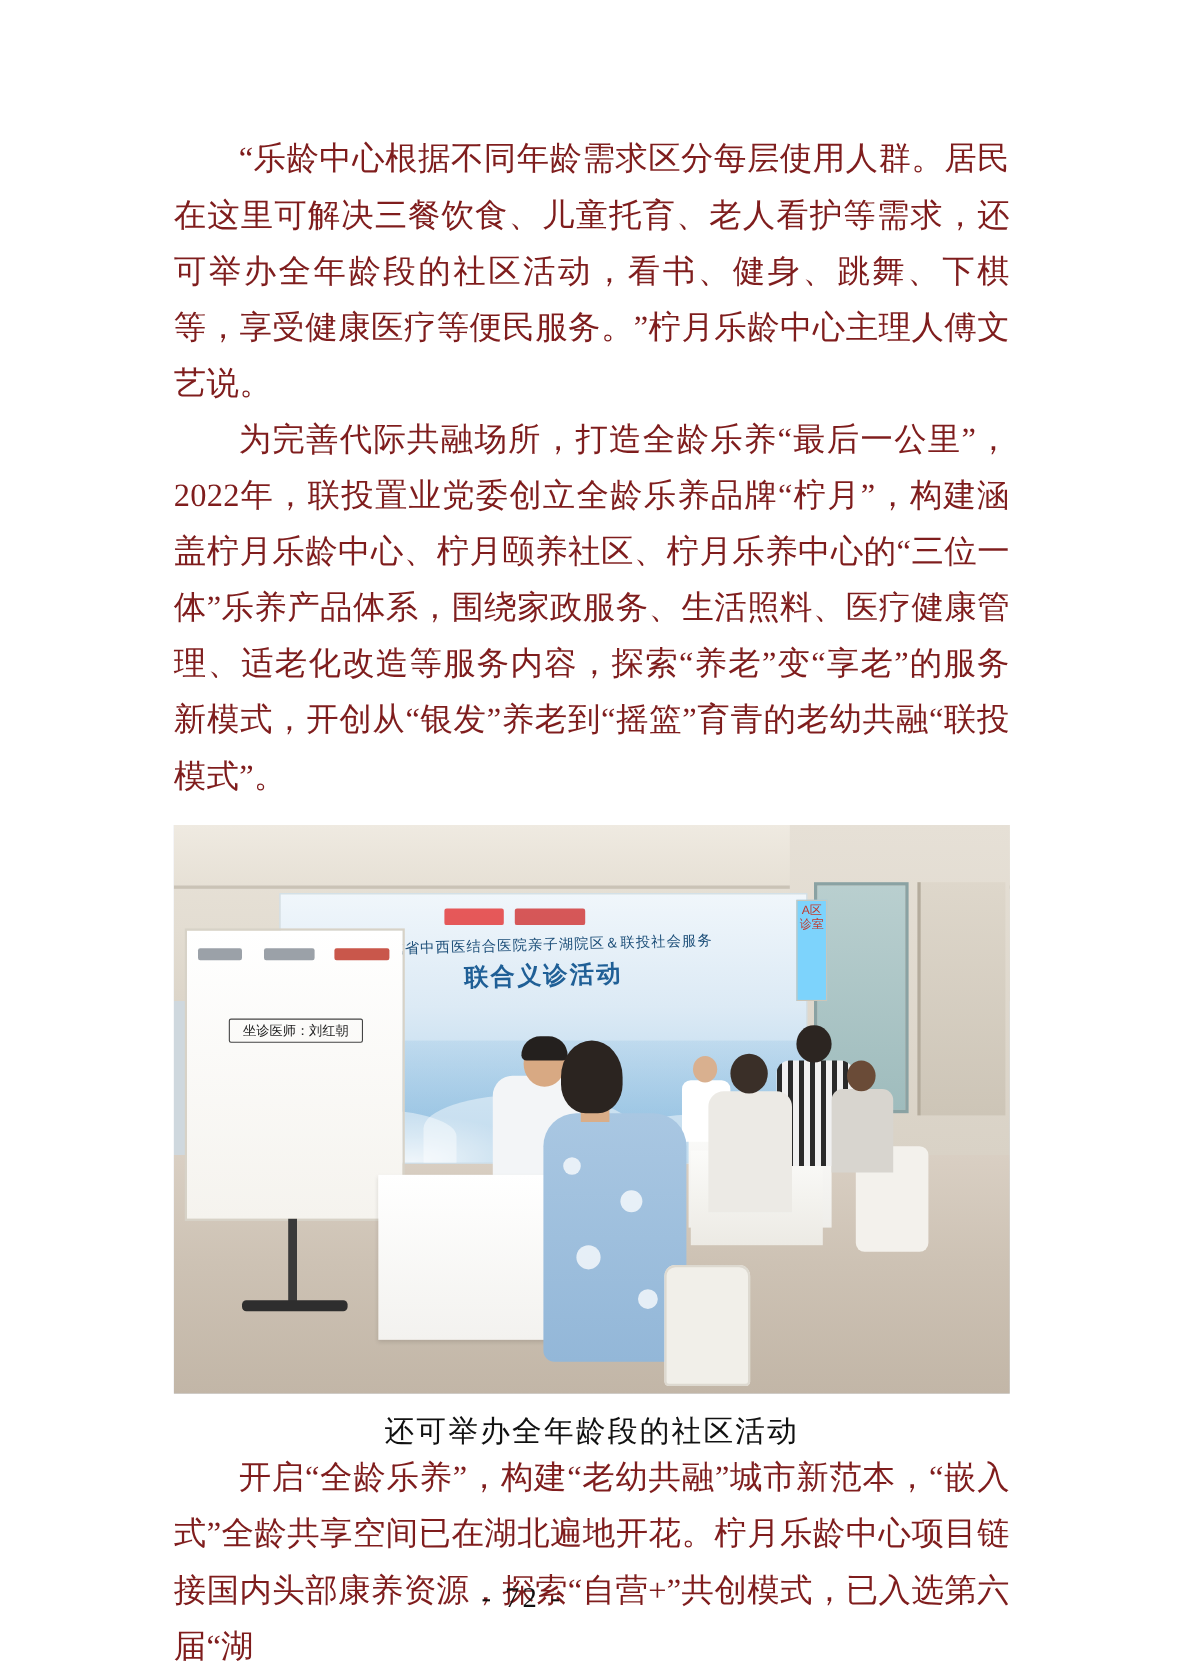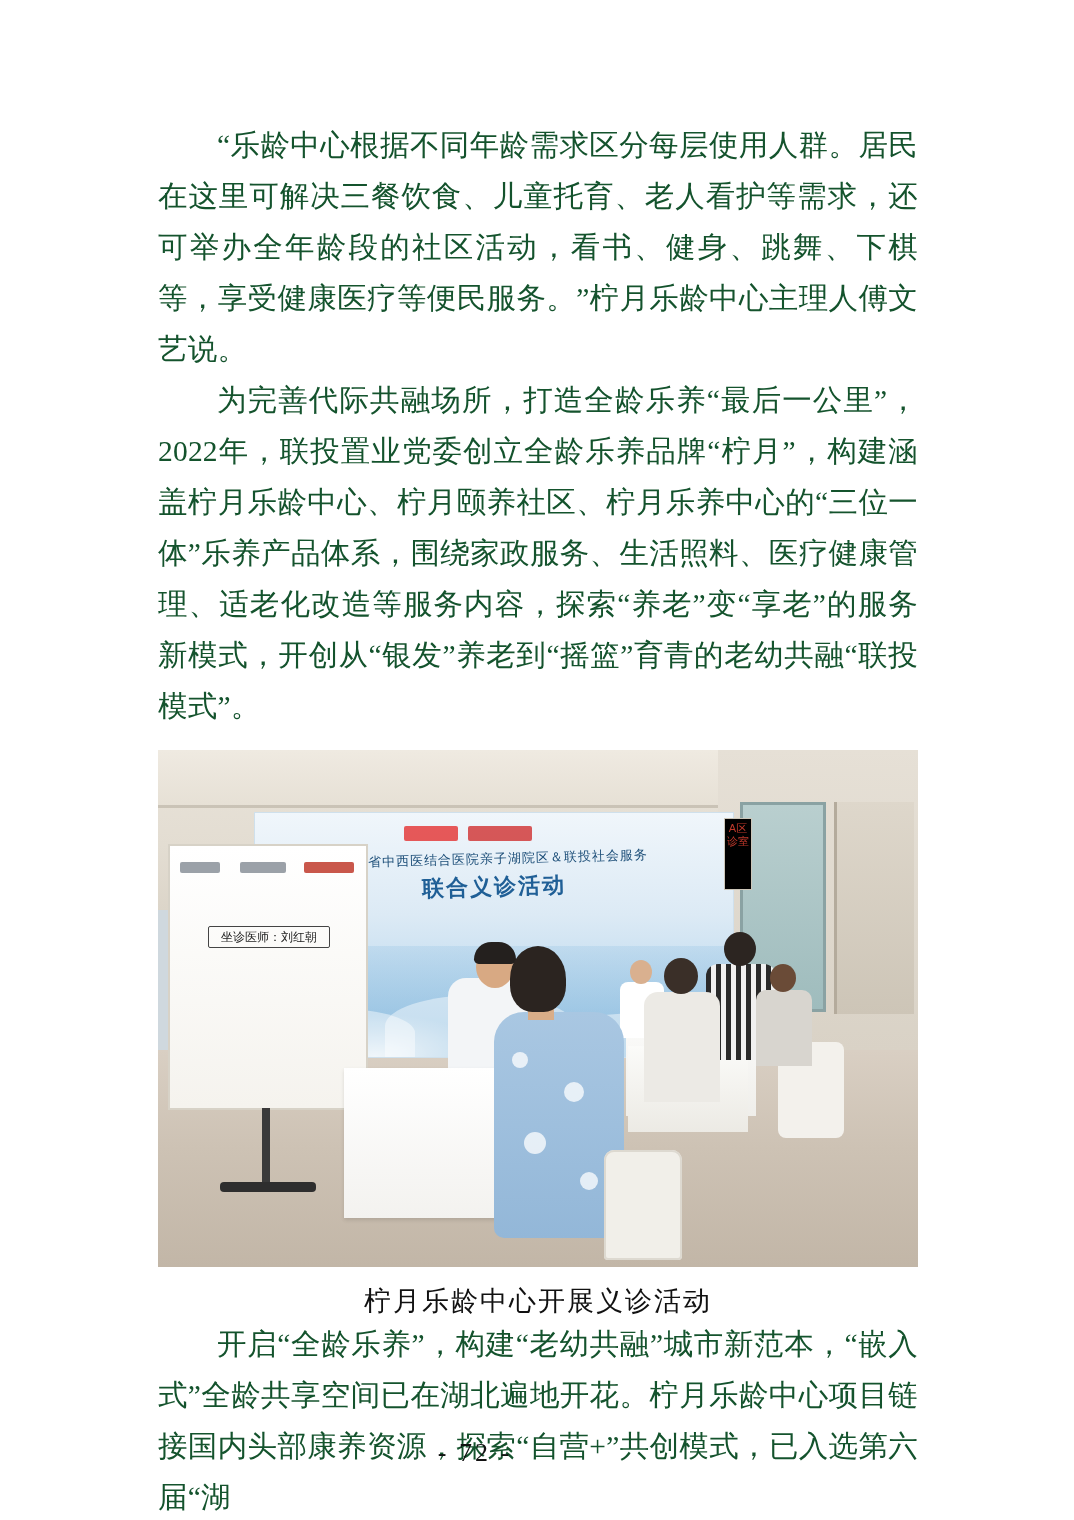--- a/index.html
+++ b/index.html
@@ -24,21 +24,21 @@
   .content {
     position: absolute;
     left: 158px;
     top: 120px;
     width: 760px;
   }
   p.para {
     margin: 0 0 0 0;
     font-size: 29.5px;
     line-height: 51px;
-    color: #14532d;
+    color: #7f1d1d;
     text-align: justify;
     text-justify: inter-ideograph;
     text-indent: 2em;
     letter-spacing: 0.2px;
     font-family: "Liberation Serif", "DejaVu Serif", serif;
   }
   p.para + p.para {
     margin-top: 0px;
   }
 
@@ -209,22 +209,22 @@
   .person-a-head { position: absolute; left: 506px; top: 208px; width: 34px; height: 36px; background:#3a2f28; border-radius:50%; }
   .person-a-body { position: absolute; left: 486px; top: 242px; width: 76px; height: 110px; background:#eceae5; border-radius:14px 14px 0 0; }
   .person-b-head { position: absolute; left: 566px; top: 182px; width: 32px; height: 34px; background:#2c2521; border-radius:50%; }
   .person-b-body { position: absolute; left: 548px; top: 214px; width: 70px; height: 96px; background: repeating-linear-gradient(90deg,#2a2a2a 0 5px,#f0f0f0 5px 10px); border-radius:12px 12px 0 0; }
   .person-c-head { position: absolute; left: 612px; top: 214px; width: 26px; height: 28px; background:#6a4b37; border-radius:50%; }
   .person-c-body { position: absolute; left: 598px; top: 240px; width: 56px; height: 76px; background:#d8d5cf; border-radius:10px 10px 0 0; }
   .nurse-head { position: absolute; left: 472px; top: 210px; width: 22px; height: 24px; background:#d9b08f; border-radius:50%; }
   .nurse-body { position: absolute; left: 462px; top: 232px; width: 44px; height: 56px; background:#ffffff; border-radius:8px 8px 0 0; }
   .chair-r { position: absolute; left: 620px; top: 292px; width: 66px; height: 96px; background:#f3f1ec; border-radius:8px; }
   .sign-a {
-    position: absolute; left: 566px; top: 68px; width: 28px; height: 72px;
-    background: #000000; border: 1px solid #ccc6b9; box-sizing: border-box;
+    position: absolute; left: 566px; top: 68px; width: 28px; height: 92px;
+    background: #7dd3fc; border: 1px solid #ccc6b9; box-sizing: border-box;
     font-size: 11px; color: #c0392b; text-align: center; line-height: 13px;
     font-family: "Liberation Sans", sans-serif;
     padding-top: 3px;
   }
   .table-cloth {
     position: absolute; left: 470px; top: 296px; width: 120px; height: 86px;
     background: linear-gradient(180deg,#fbfbf9 0%, #eceae4 100%);
   }
   .red-box { position: absolute; left: 500px; top: 272px; width: 26px; height: 22px; background:#e0443c; border-radius:2px; }
 
@@ -321,20 +321,20 @@
           <div class="patient-flower" style="left:18px; top:40px; width:16px; height:16px;"></div>
           <div class="patient-flower" style="left:70px; top:70px; width:20px; height:20px;"></div>
           <div class="patient-flower" style="left:30px; top:120px; width:22px; height:22px;"></div>
           <div class="patient-flower" style="left:86px; top:160px; width:18px; height:18px;"></div>
         </div>
         <div class="patient-neck"></div>
         <div class="patient-head"></div>
         <div class="chair-white"></div>
       </div>
 
-      <div class="caption">柠月乐龄中心开展义诊活动</div>
+      <div class="caption">还可举办全年龄段的社区活动</div>
     </div>
 
     <p class="para after-figure">开启“全龄乐养”，构建“老幼共融”城市新范本，“嵌入式”全龄共享空间已在湖北遍地开花。柠月乐龄中心项目链接国内头部康养资源，探索“自营+”共创模式，已入选第六届“湖</p>
   </div>
 
   <div class="footer">- 72 -</div>
 </div>
 
 </body></html>

